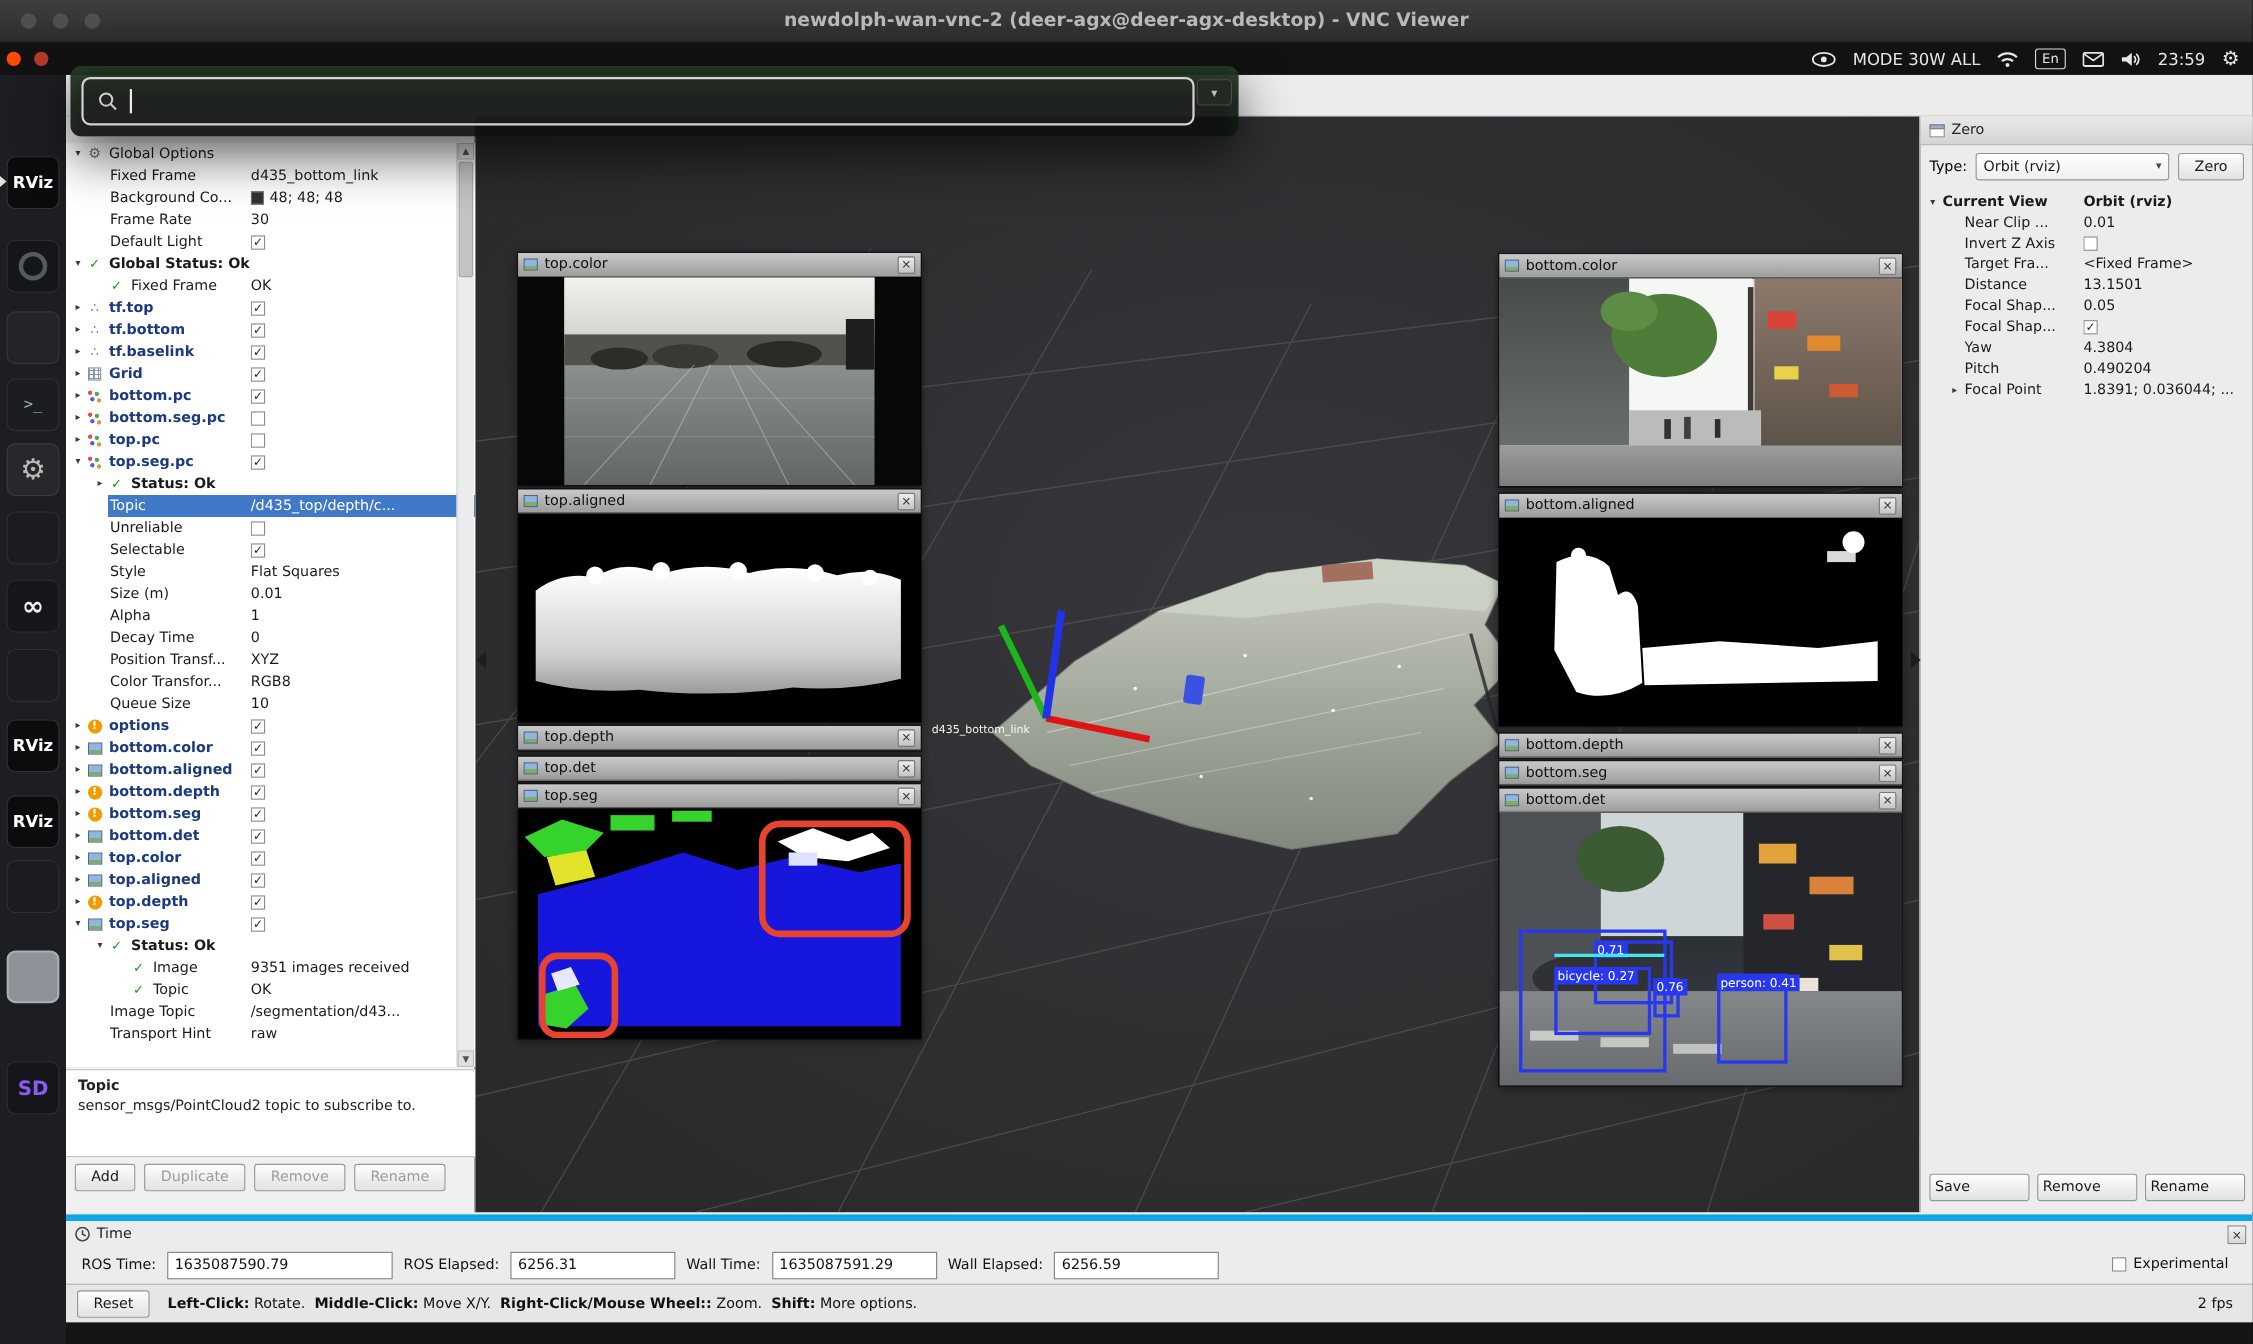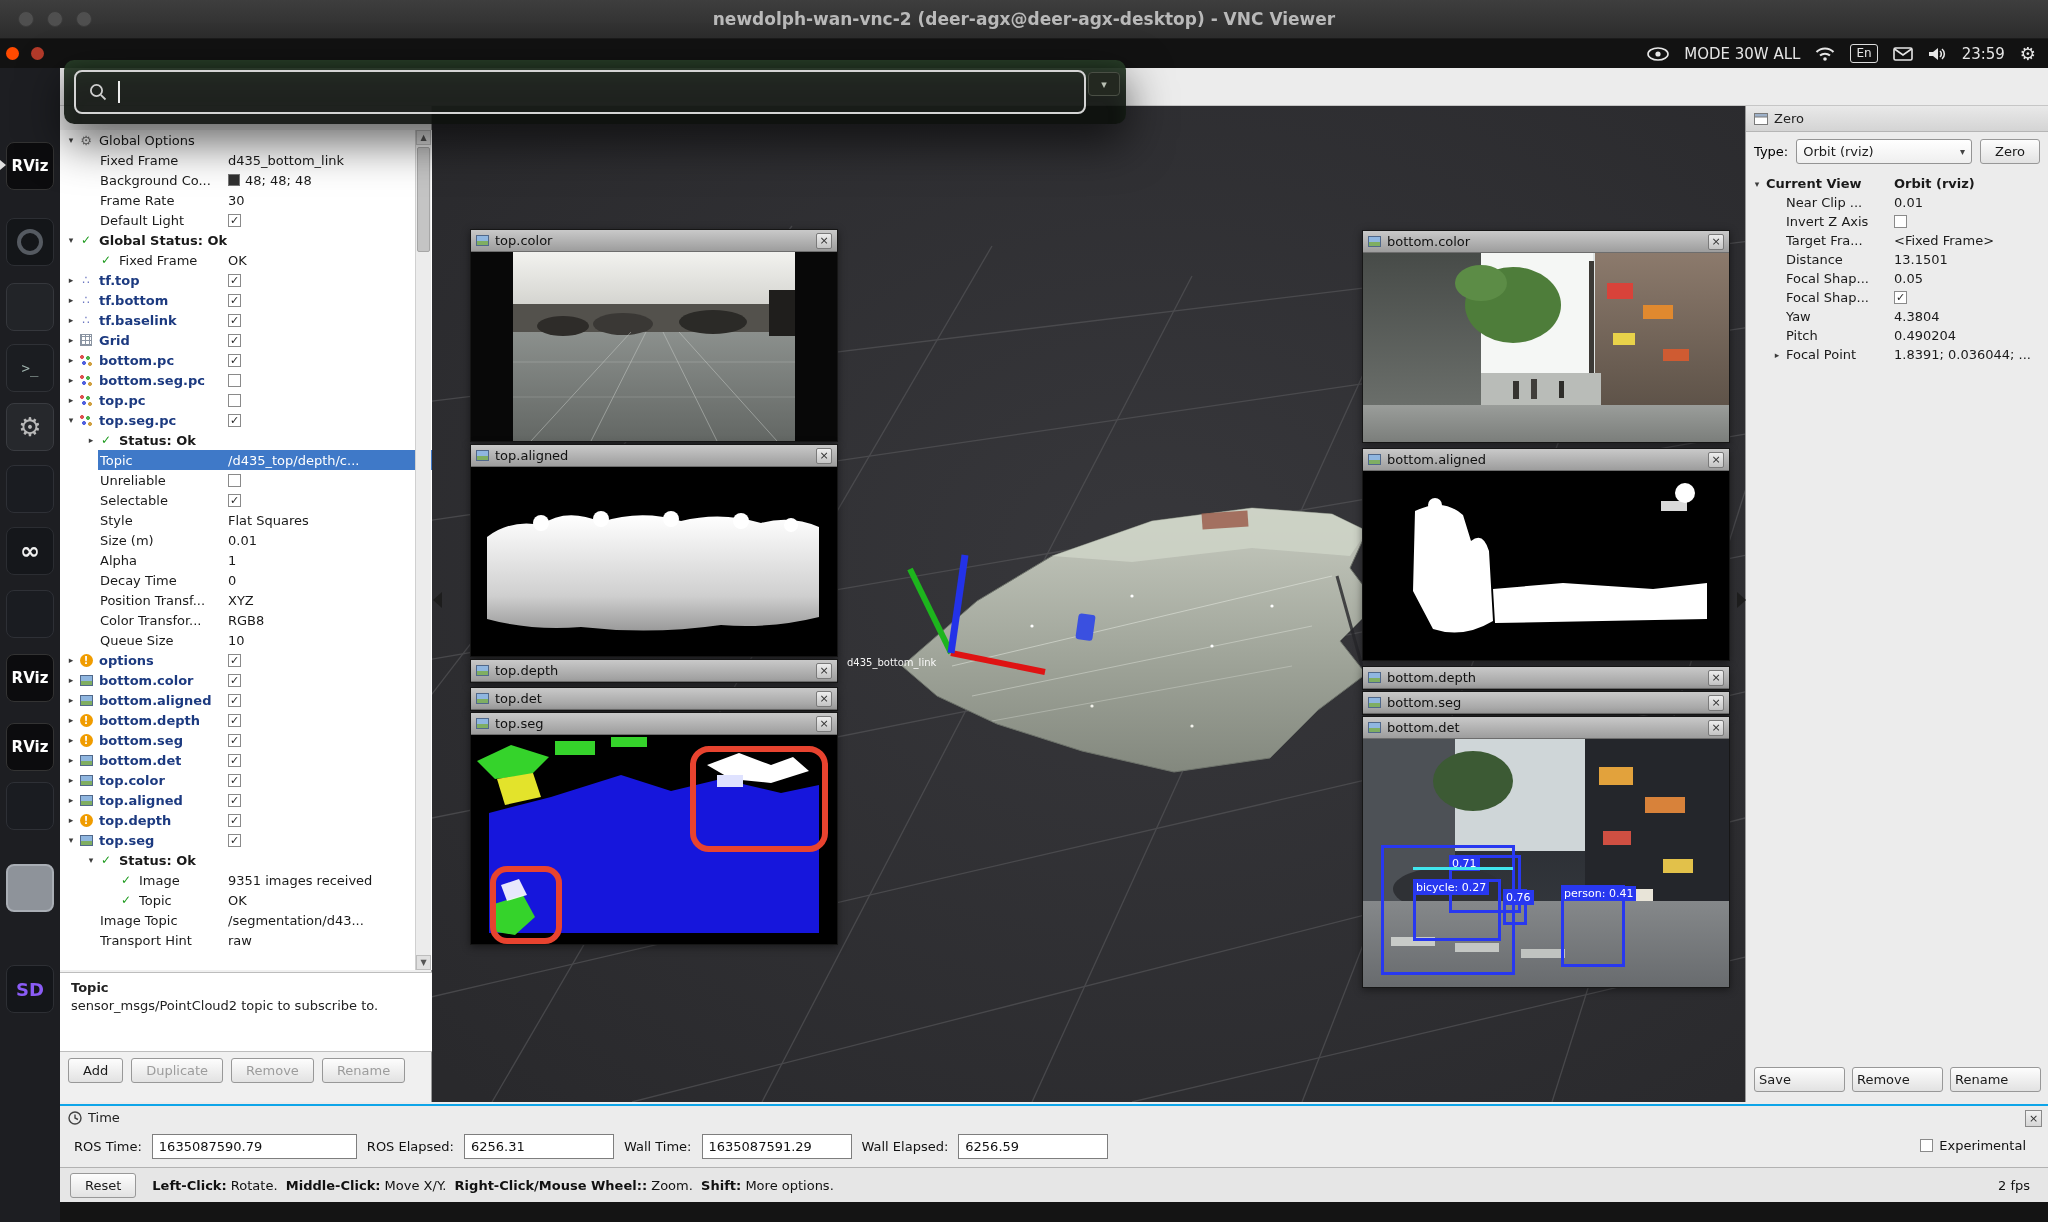--- a/index.html
+++ b/index.html
@@ -121,21 +121,21 @@
     display:flex;align-items:center;gap:6px;padding:0 5px;font-size:13px;color:#101010}
   .pclose{margin-left:auto;width:16px;height:16px;background:linear-gradient(#ededed,#c4c4c4);border:1px solid #7a7a7a;
     border-radius:2px;font-size:11px;line-height:14px;text-align:center;color:#333}
   .img-body{position:relative;overflow:hidden;background:#000}
   .img-body svg{display:block}
   .det-box{position:absolute;border:3px solid #2838f0}
   .det-label{position:absolute;left:-3px;top:-2px;background:#2838f0;color:#fff;font-size:11px;line-height:15px;padding:0 3px;white-space:nowrap}
   .cyan-line{position:absolute;left:50px;top:128px;width:100px;height:3px;background:#41e6ee}
 
   
-  .time-panel{position:absolute;left:0;top:1036px;width:1988px;height:63px;background:#ececec;border-top:2px solid #0ea5e9}
+  .time-panel{position:absolute;left:0;top:1036px;width:1988px;height:63px;background:#ececec;border-top:6px solid #0ea5e9}
   .time-header{display:flex;align-items:center;gap:6px;padding:4px 8px;font-size:13px;color:#222}
   .panel-close{position:absolute;right:6px;top:4px;width:17px;height:17px;border:1px solid #8a8a8a;
     background:linear-gradient(#f2f2f2,#d6d6d6);font-size:11px;line-height:15px;text-align:center;color:#333}
   .time-fields{position:absolute;left:14px;top:28px;display:flex;align-items:center;gap:10px;font-size:13px;color:#111}
   .tp-input{font-family:"DejaVu Sans",sans-serif;font-size:13px;color:#111;background:#fff;border:1px solid #7e7e7e;height:25px;padding:2px 6px}
   .experimental{position:absolute;right:22px;top:32px;display:flex;align-items:center;gap:6px;font-size:13px;color:#111}
 
   
   .statusbar{position:absolute;left:0;top:1099px;width:1988px;height:35px;background:#e6e6e6;border-top:1px solid #b2b2b2;
     display:flex;align-items:center;gap:16px;padding:0 10px;font-size:13px;color:#111}

